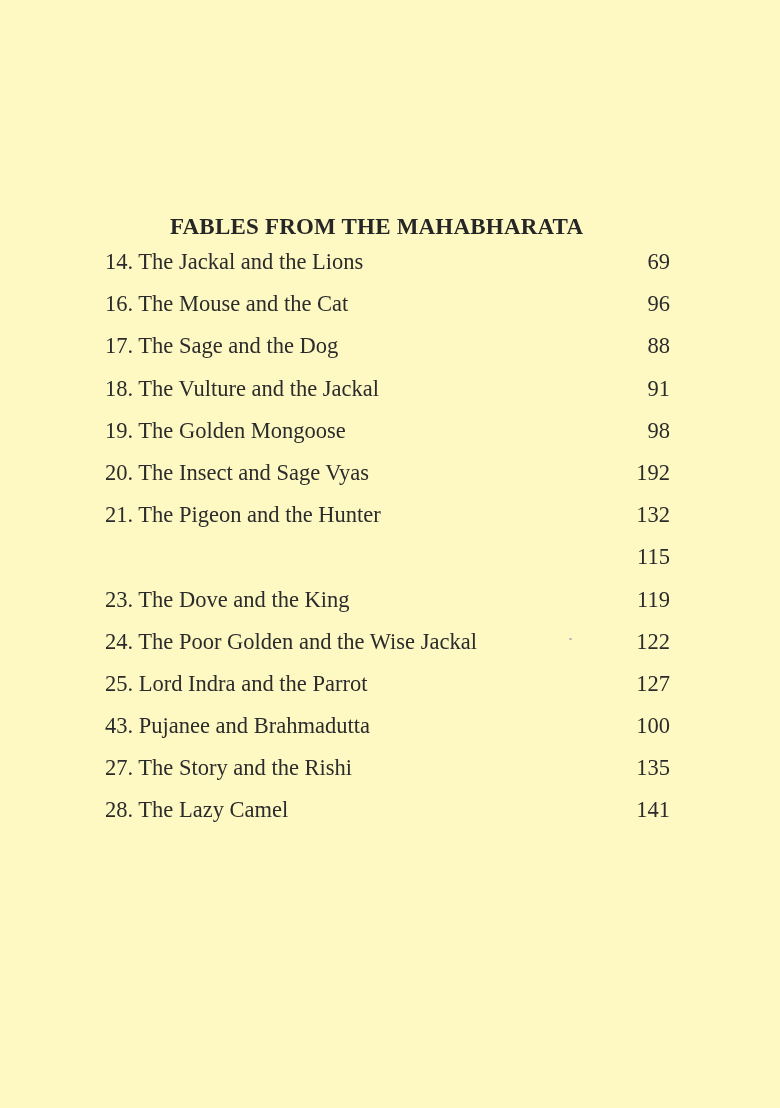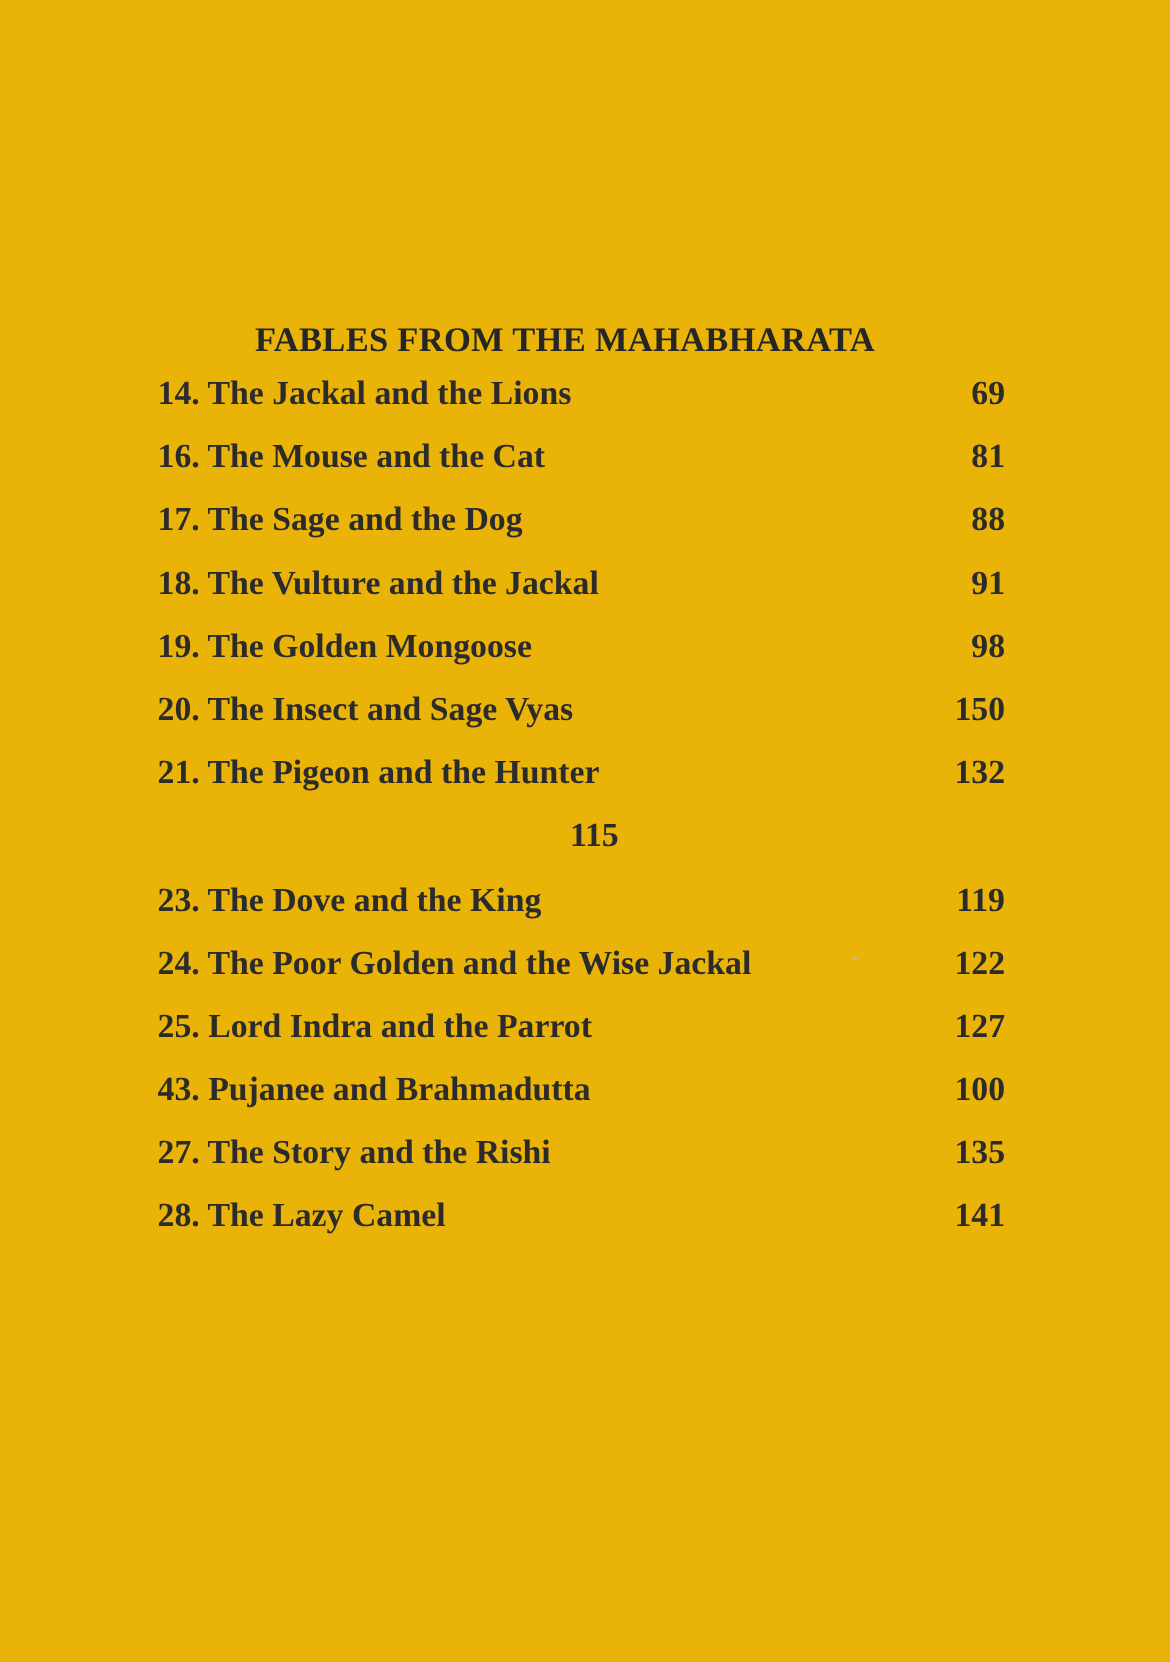--- a/index.html
+++ b/index.html
@@ -12,21 +12,21 @@
       height: 1108px;
       position: relative;
       overflow: hidden;
       font-family: "Liberation Serif", "DejaVu Serif", serif;
       color: #2a2a2a;
     }
     .page {
       position: absolute;
       left: 0; top: 0;
       width: 780px; height: 1108px;
-      background: #eab308;
+      background: #fef9c3;
     }
     .toc-heading {
       position: absolute;
       left: 170px;
       top: 214px;
       width: 440px;
       font-weight: bold;
       font-size: 23px;
       letter-spacing: 0.2px;
       color: #262626;
@@ -36,26 +36,25 @@
       position: absolute;
       left: 105px;
       top: 249px;
       width: 565px;
       margin: 0;
       padding: 0;
       list-style: none;
     }
     .toc-row {
       display: flex;
-      justify-content: center;
+      justify-content: flex-end;
       align-items: baseline;
       height: 42.2px;
       font-size: 22.5px;
       color: #2b2b2b;
-      font-weight: bold;
     }
     .toc-num {
       display: inline-block;
     }
     .toc-title {
       flex: 1;
       white-space: nowrap;
     }
     .toc-page {
       text-align: right;
@@ -77,37 +76,37 @@
 <div class="page">
   <div class="toc-heading">FABLES FROM THE MAHABHARATA</div>
 
   <ul class="toc-list">
     <li class="toc-row">
       <span class="toc-title"><span class="toc-num">14.</span> <span>The Jackal and the Lions</span></span>
       <span class="toc-page">69</span>
     </li>
     <li class="toc-row">
       <span class="toc-title"><span class="toc-num">16.</span> <span>The Mouse and the Cat</span></span>
-      <span class="toc-page">81</span>
+      <span class="toc-page">96</span>
     </li>
     <li class="toc-row">
       <span class="toc-title"><span class="toc-num">17.</span> <span>The Sage and the Dog</span></span>
       <span class="toc-page">88</span>
     </li>
     <li class="toc-row">
       <span class="toc-title"><span class="toc-num">18.</span> <span>The Vulture and the Jackal</span></span>
       <span class="toc-page">91</span>
     </li>
     <li class="toc-row">
       <span class="toc-title"><span class="toc-num">19.</span> <span>The Golden Mongoose</span></span>
       <span class="toc-page">98</span>
     </li>
     <li class="toc-row">
       <span class="toc-title"><span class="toc-num">20.</span> <span>The Insect and Sage Vyas</span></span>
-      <span class="toc-page">150</span>
+      <span class="toc-page">192</span>
     </li>
     <li class="toc-row">
       <span class="toc-title"><span class="toc-num">21.</span> <span>The Pigeon and the Hunter</span></span>
       <span class="toc-page">132</span>
     </li>
     <li class="toc-row">
       <span class="toc-page">115</span>
     </li>
     <li class="toc-row">
       <span class="toc-title"><span class="toc-num">23.</span> <span>The Dove and the King</span></span>

